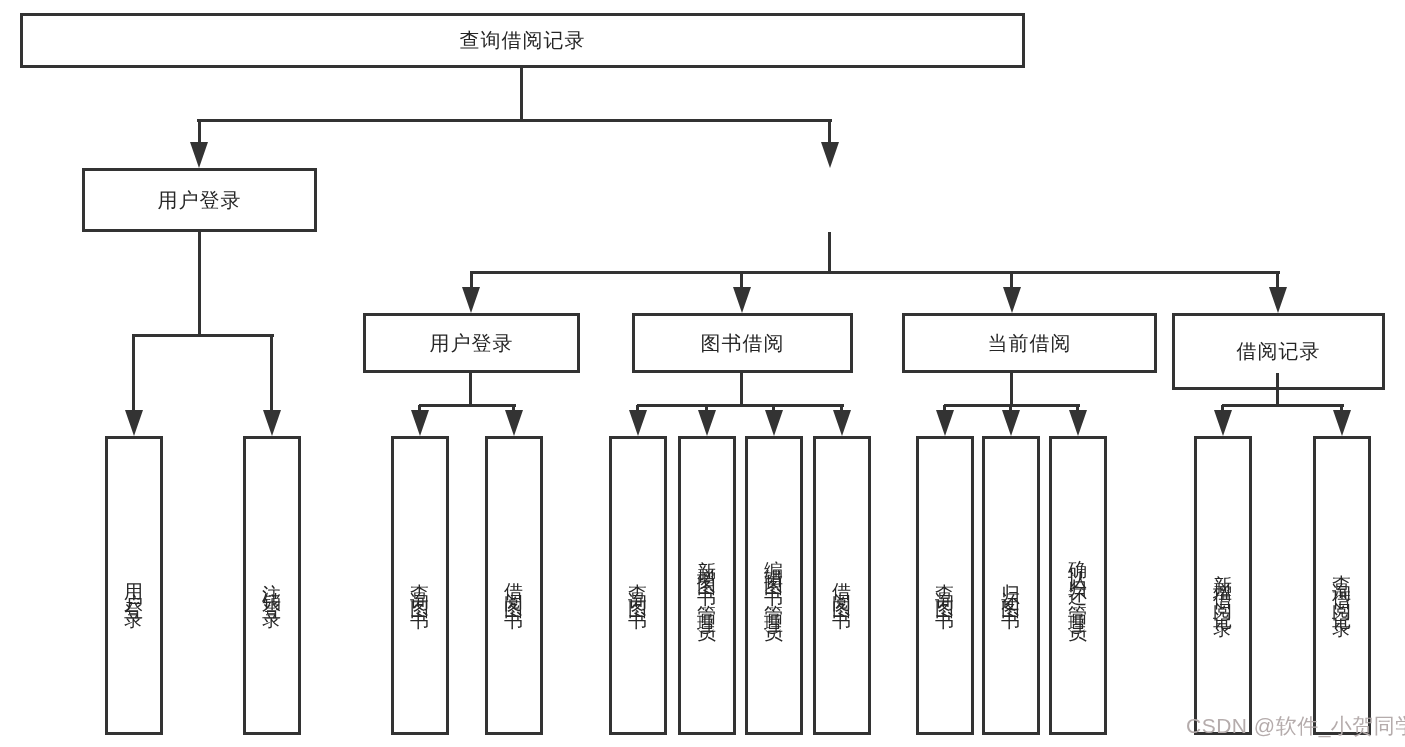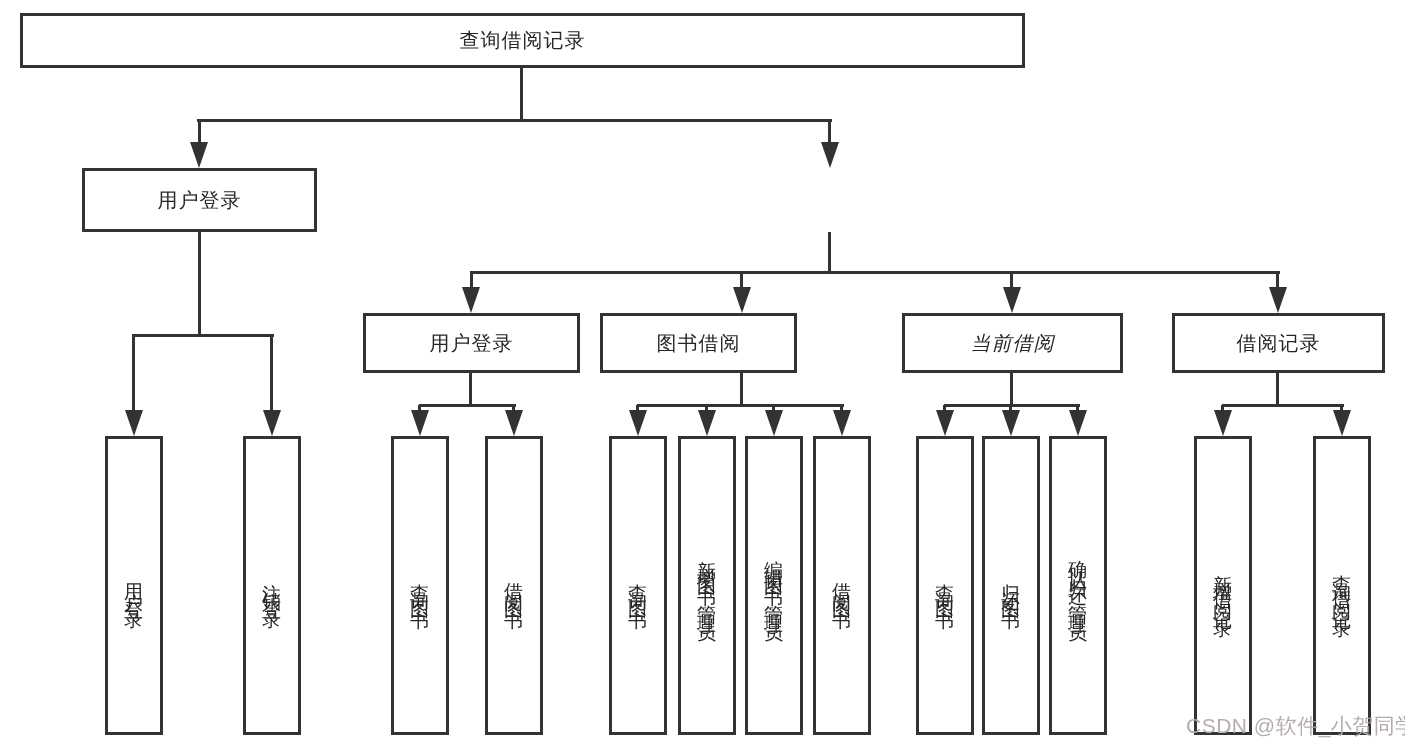--- a/index.html
+++ b/index.html
@@ -76,27 +76,27 @@
   <div class="vl" style="left:740px; top:272px; height:20px;"></div>
   <div class="arr" style="left:733px; top:287px;"></div>
   <div class="vl" style="left:1010px; top:272px; height:20px;"></div>
   <div class="arr" style="left:1003px; top:287px;"></div>
   <div class="vl" style="left:1276px; top:272px; height:20px;"></div>
   <div class="arr" style="left:1269px; top:287px;"></div>
 
   <div class="node" style="left:363px; top:313px; width:217px; height:60px;">
     <span>用户登录</span>
   </div>
-  <div class="node" style="left:600px; top:313px; width:197px; height:60px;">
+  <div class="node" style="left:632px; top:313px; width:221px; height:60px;">
     <span>图书借阅</span>
   </div>
-  <div class="node" style="left:902px; top:313px; width:221px; height:60px;font-style:italic;">
+  <div class="node" style="left:902px; top:313px; width:255px; height:60px;">
     <span>当前借阅</span>
   </div>
-  <div class="node" style="left:1172px; top:313px; width:213px; height:60px;">
+  <div class="node" style="left:1172px; top:313px; width:213px; height:77px;">
     <span>借阅记录</span>
   </div>
 
   <div class="vl" style="left:469px; top:373px; height:32px;"></div>
   <div class="hl" style="left:419px; top:404px; width:97px;"></div>
   <div class="vl" style="left:418px; top:405px; height:15px;"></div>
   <div class="arr" style="left:411px; top:410px;"></div>
   <div class="vl" style="left:512px; top:405px; height:15px;"></div>
   <div class="arr" style="left:505px; top:410px;"></div>
 

